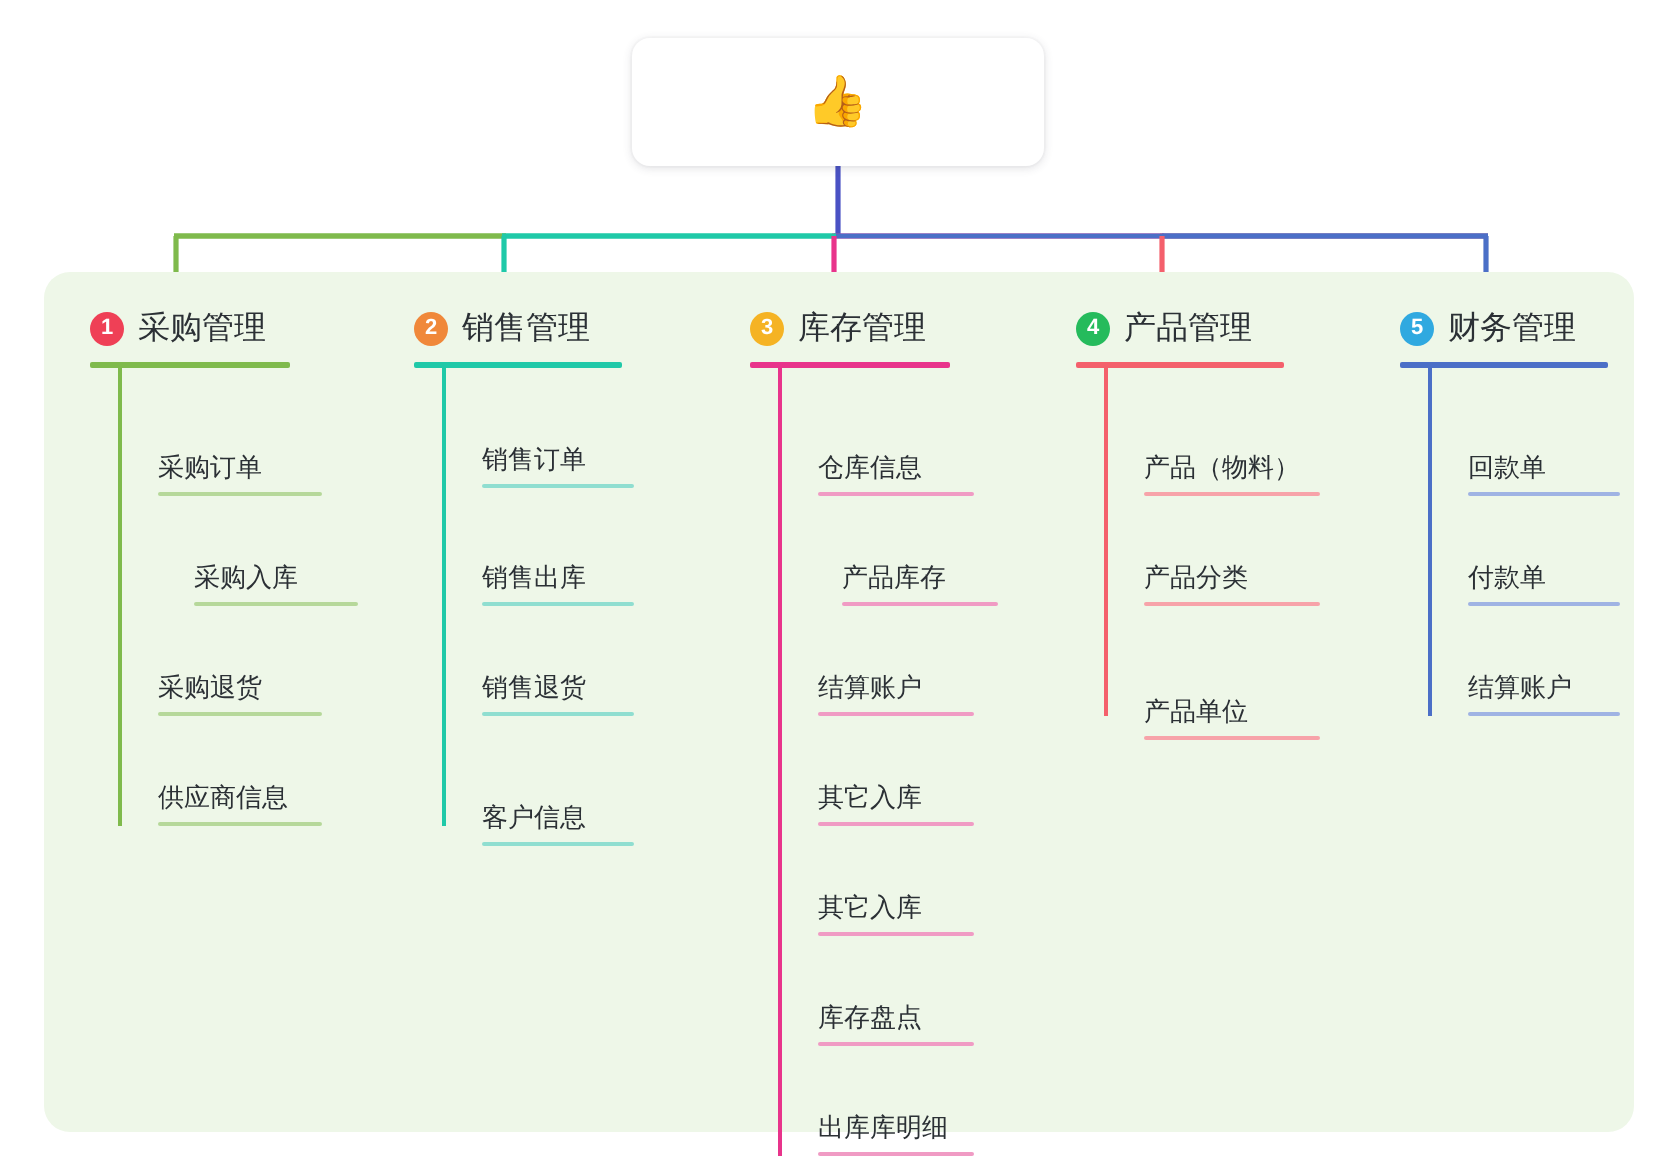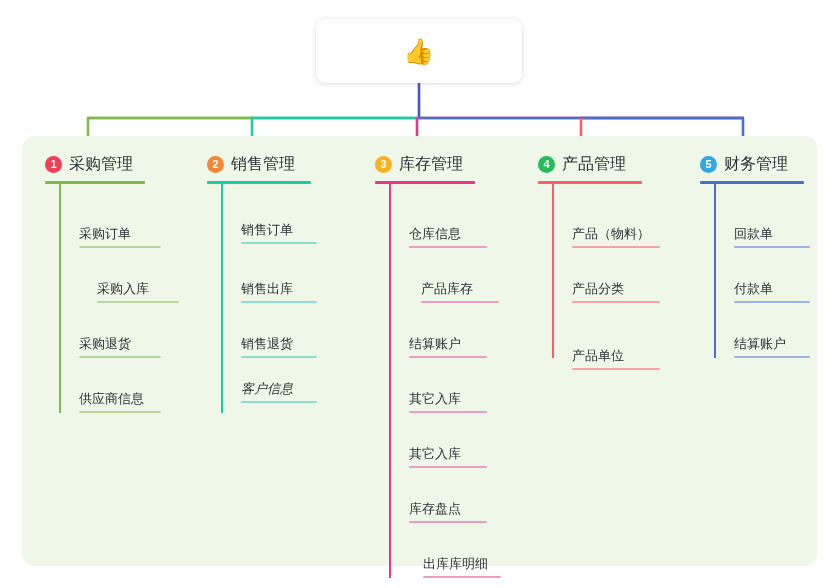--- a/index.html
+++ b/index.html
@@ -130,21 +130,21 @@
           <div class="leaf-rule" style="width: 76px; background: rgb(143, 222, 208);"></div>
         </div>
         <div class="leaf" style="left: 18px; top: 119px; height: 34px; width: 76px;">
           <span class="leaf-text">销售出库</span>
           <div class="leaf-rule" style="width: 76px; background: rgb(143, 222, 208);"></div>
         </div>
         <div class="leaf" style="left: 18px; top: 174px; height: 34px; width: 76px;">
           <span class="leaf-text">销售退货</span>
           <div class="leaf-rule" style="width: 76px; background: rgb(143, 222, 208);"></div>
         </div>
-        <div class="leaf" style="left: 18px; top: 219px; height: 34px; width: 76px; font-style: italic;">
+        <div class="leaf" style="left: 18px; top: 239px; height: 34px; width: 76px;">
           <span class="leaf-text">客户信息</span>
           <div class="leaf-rule" style="width: 76px; background: rgb(143, 222, 208);"></div>
         </div>
       </div>
       <div class="col" style="left: 353px; top: 14px;">
         <div class="col-head">
           <span class="badge" style="background: rgb(245, 179, 36);">3</span>
           <span class="head-label">库存管理</span>
         </div>
         <div class="head-rule" style="width: 100px; top: 31px; background: rgb(232, 52, 139);"></div>
@@ -166,21 +166,21 @@
           <div class="leaf-rule" style="width: 78px; background: rgb(240, 155, 196);"></div>
         </div>
         <div class="leaf" style="left: 18px; top: 284px; height: 34px; width: 78px;">
           <span class="leaf-text">其它入库</span>
           <div class="leaf-rule" style="width: 78px; background: rgb(240, 155, 196);"></div>
         </div>
         <div class="leaf" style="left: 18px; top: 339px; height: 34px; width: 78px;">
           <span class="leaf-text">库存盘点</span>
           <div class="leaf-rule" style="width: 78px; background: rgb(240, 155, 196);"></div>
         </div>
-        <div class="leaf" style="left: 32px; top: 394px; height: 34px; width: 78px;">
+        <div class="leaf" style="left: 18px; top: 394px; height: 34px; width: 78px;">
           <span class="leaf-text">出库库明细</span>
           <div class="leaf-rule" style="width: 78px; background: rgb(240, 155, 196);"></div>
         </div>
       </div>
       <div class="col" style="left: 516px; top: 14px;">
         <div class="col-head">
           <span class="badge" style="background: rgb(37, 187, 92);">4</span>
           <span class="head-label">产品管理</span>
         </div>
         <div class="head-rule" style="width: 104px; top: 31px; background: rgb(244, 96, 108);"></div>

